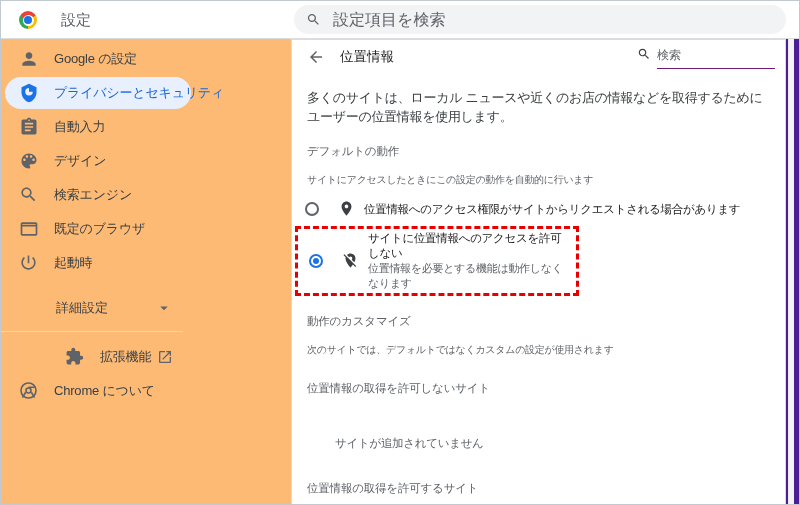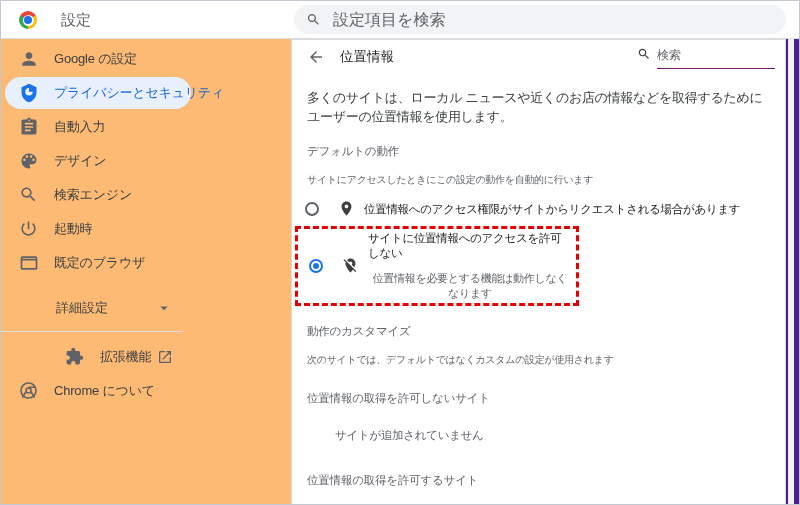--- a/index.html
+++ b/index.html
@@ -55,26 +55,26 @@
   .h-custom { }
   .h-blocked { margin-top:24px; }
   .h-allowed { margin-top:30px; }
 
   .radio-row { display:flex; align-items:center; margin:13px 0 0 13px; cursor:pointer; }
   .radio { width:14px; height:14px; border-radius:50%; border:2px solid #5f6368; flex:0 0 auto; position:relative; background:#fff; }
   .radio.checked { border-color:#1a73e8; }
   .radio.checked::after { content:""; position:absolute; left:2px; top:2px; width:6px; height:6px; border-radius:50%; background:#1a73e8; }
   .radio-icon { margin-left:19px; width:18px; height:18px; flex:0 0 auto; }
   .radio-label { margin-left:8px; font-size:11.5px; color:#202124; letter-spacing:-0.3px; }
-  .radio-sub { font-size:11px; color:#5f6368; letter-spacing:-0.3px; margin-top:10px;text-align:center; }
+  .radio-sub { font-size:11px; color:#5f6368; letter-spacing:-0.3px; margin-top:0; }
 
   .highlight-box { margin:8px 0 0 3px; width:284px; border:3px dashed #e80000; padding:2px 4px; }
   .highlight-box .radio-row { margin:0 0 0 7px; }
 
-  .empty-text { margin:22px 14px 0 43px; font-size:11.5px; color:#5f6368; letter-spacing:-0.3px; }
+  .empty-text { margin:40px 14px 0 43px; font-size:11.5px; color:#5f6368; letter-spacing:-0.3px; }
 
   .site-row { margin-top:10px; height:42px; display:flex; align-items:center; padding-left:50px; cursor:pointer; }
   .site-actions { margin-left:auto; display:flex; align-items:center; height:100%; padding-right:20px; }
 
   svg { display:block; }
 </style>
 </head>
 <body>
 
 <div class="frame">
@@ -141,35 +141,35 @@
           <svg width="19" height="19" viewBox="0 0 24 24" fill="#5f6368">
               <path d="M15.5 14h-.79l-.28-.27C15.41 12.59 16 11.11 16 9.5 16 5.91 13.09 3 9.5 3S3 5.91 3 9.5 5.91 16 9.5 16c1.61 0 3.09-.59 4.23-1.57l.27.28v.79l5 4.99L20.49 19l-4.99-5zm-6 0C7.01 14 5 11.99 5 9.5S7.01 5 9.5 5 14 7.01 14 9.5 11.99 14 9.5 14z"></path>
             </svg>
         </span>
         <span class="side-label">検索エンジン</span>
       </div>
 
       <div class="side-item">
         <span class="pill"></span>
         <span class="side-icon">
+          <svg width="20" height="20" viewBox="0 0 24 24" fill="#5f6368">
+              <path d="M20 4H4c-1.1 0-2 .9-2 2v12c0 1.1.9 2 2 2h16c1.1 0 2-.9 2-2V6c0-1.1-.9-2-2-2zm0 14H4V9h16v9zM4 7V6h16v1H4z"></path>
+            </svg>
+        </span>
+        <span class="side-label">既定のブラウザ</span>
+      </div>
+
+      <div class="side-item">
+        <span class="pill"></span>
+        <span class="side-icon">
           <svg width="19" height="19" viewBox="0 0 24 24" fill="#5f6368">
               <path d="M13 3h-2v10h2V3zm4.83 2.17l-1.42 1.42C17.99 7.86 19 9.81 19 12c0 3.87-3.13 7-7 7s-7-3.13-7-7c0-2.19 1.01-4.14 2.58-5.42L6.17 5.17C4.23 6.82 3 9.26 3 12c0 4.97 4.03 9 9 9s9-4.03 9-9c0-2.74-1.23-5.18-3.17-6.83z"></path>
             </svg>
         </span>
         <span class="side-label">起動時</span>
-      </div>
-
-      <div class="side-item">
-        <span class="pill"></span>
-        <span class="side-icon">
-          <svg width="20" height="20" viewBox="0 0 24 24" fill="#5f6368">
-              <path d="M20 4H4c-1.1 0-2 .9-2 2v12c0 1.1.9 2 2 2h16c1.1 0 2-.9 2-2V6c0-1.1-.9-2-2-2zm0 14H4V9h16v9zM4 7V6h16v1H4z"></path>
-            </svg>
-        </span>
-        <span class="side-label">既定のブラウザ</span>
       </div>
 
       <div class="advanced-row">
         <span class="advanced-label">詳細設定</span>
         <span class="advanced-caret">
           <svg width="18" height="18" viewBox="0 0 24 24" fill="#5f6368">
               <path d="M7 10l5 5 5-5z"></path>
             </svg>
         </span>
       </div>

